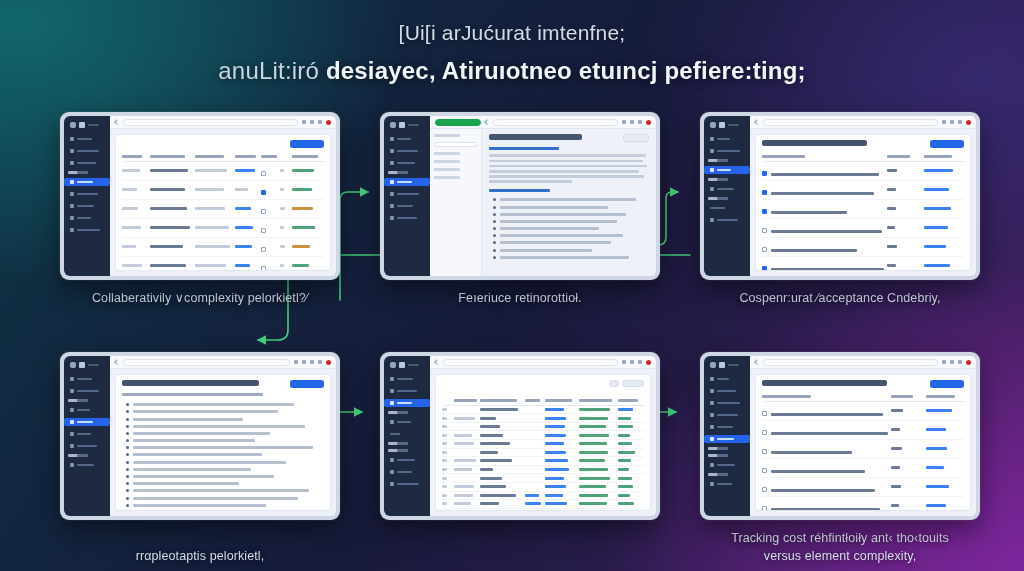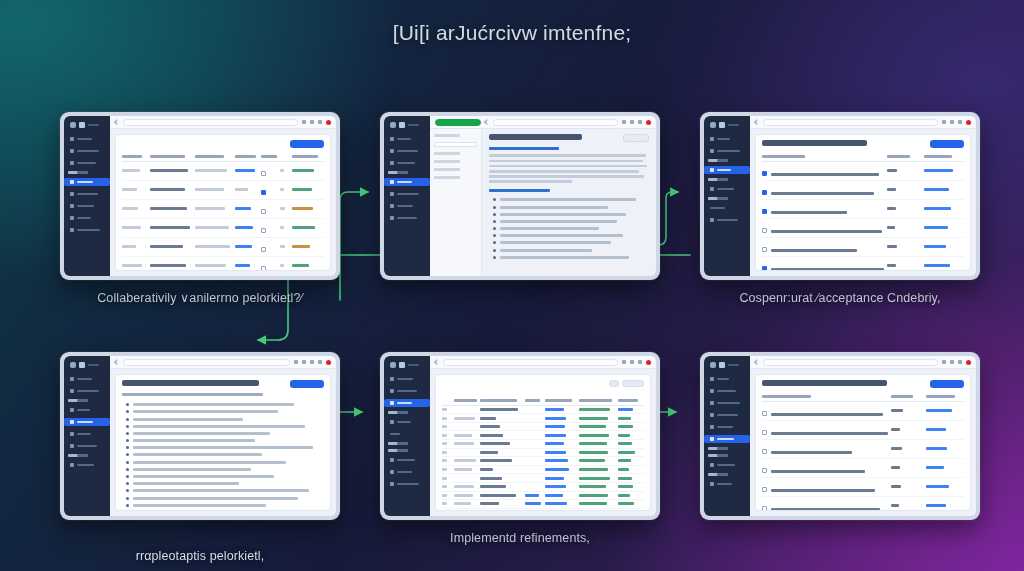--- a/index.html
+++ b/index.html
@@ -123,21 +123,22 @@
     line-height: 1.45; text-shadow: 0 1px 6px rgba(0,0,0,.6); letter-spacing:.1px;
   }
   .cap.b2 { font-size: 12.5px; }
 </style>
 </head>
 <body>
 
 <div id="stage">
 
   <div class="headline">
-    <span class="l1">[Ui[i arJućrcivw imtenfne;</span>
+    <span class="l1">[Ui[i arJućurat imtenfne;</span>
+    <span class="l2"><span class="soft">anuLit:iró </span><span>desiayec, Atiruıotneo etuıncj pefiere:ting;</span></span>
   </div>
 
   <svg id="connectors" viewBox="0 0 1024 571">
     <defs>
       <marker id="ah" markerWidth="7" markerHeight="7" refX="5.2" refY="3" orient="auto">
         <path d="M0,0 L6,3 L0,6 z" fill="#4ade80"></path>
       </marker>
     </defs>
     <g fill="none" stroke="#4ade80" stroke-width="1.6" stroke-linecap="round" marker-end="url(#ah)" opacity="0.92">
       <path d="M340,300 L340,200 Q340,192 348,192 L368,192"></path>
@@ -365,21 +366,21 @@
                         </tr>
 
                   </tbody>
                     </table>
 
                 </div>
               </div>
             </div>
           </div>
         </div>
-        <div class="cap">Collaberativily ∨anilerrno pelorkietl?⁄</div>
+        <div class="cap">Collaberativily ∨complexity pelorkietl?⁄</div>
       </div>
 
       <div class="cell">
         <div class="panel">
           <div class="panel-inner">
             <div class="sb">
               <div class="sb-top">
                 <span class="sb-dot"></span>
                 <span class="sb-dot sq"></span>
                 <span class="sb-dash"></span>
@@ -488,20 +489,21 @@
                           <span class="dot"></span>
                           <span class="txt" style="width:84%"></span>
                         </div>
                     </div>
                   </div>
                 </div>
               </div>
             </div>
           </div>
         </div>
+        <div class="cap">Feıeriuce retinorottioł.</div>
       </div>
 
       <div class="cell">
         <div class="panel">
           <div class="panel-inner">
             <div class="sb">
               <div class="sb-top">
                 <span class="sb-dot"></span>
                 <span class="sb-dot sq"></span>
                 <span class="sb-dash"></span>
@@ -1116,21 +1118,20 @@
                           </td>
                         </tr>
                   </tbody>
                     </table>
 
                 </div>
               </div>
             </div>
           </div>
         </div>
-        <div class="cap">Implementd refinements,</div>
       </div>
 
       <div class="cell">
         <div class="panel">
           <div class="panel-inner">
             <div class="sb">
               <div class="sb-top">
                 <span class="sb-dot"></span>
                 <span class="sb-dot sq"></span>
                 <span class="sb-dash"></span>
@@ -1261,17 +1262,21 @@
                         </tr>
 
                   </tbody>
                     </table>
 
                 </div>
               </div>
             </div>
           </div>
         </div>
+        <div class="cap b2">
+          <span>Tracking cost réhfintłoiły ant‹ tho‹touits</span><br>
+          <span>versus element complexity,</span>
+        </div>
       </div>
     </div>
 
   </div>
 </div>
 
 </body></html>

